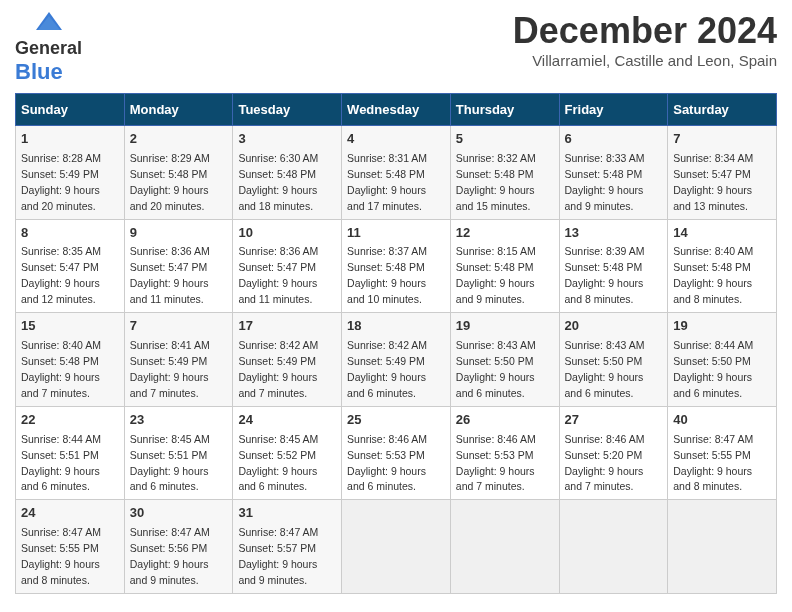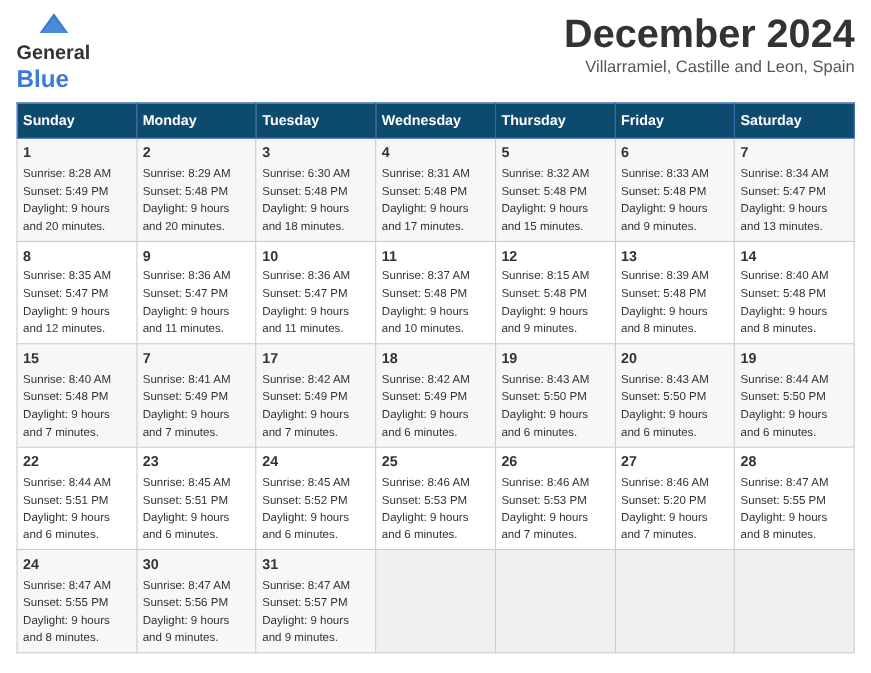--- a/index.html
+++ b/index.html
@@ -147,21 +147,21 @@
         <td><span class="day-num">20</span><span class="cell-text">Sunrise: 8:43 AM</span><br><span class="cell-text">Sunset: 5:50 PM</span><br><span class="cell-text">Daylight: 9 hours</span><br><span class="cell-text">and 6 minutes.</span><br></td>
         <td><span class="day-num">19</span><span class="cell-text">Sunrise: 8:44 AM</span><br><span class="cell-text">Sunset: 5:50 PM</span><br><span class="cell-text">Daylight: 9 hours</span><br><span class="cell-text">and 6 minutes.</span><br></td>
       </tr>
       <tr>
         <td><span class="day-num">22</span><span class="cell-text">Sunrise: 8:44 AM</span><br><span class="cell-text">Sunset: 5:51 PM</span><br><span class="cell-text">Daylight: 9 hours</span><br><span class="cell-text">and 6 minutes.</span><br></td>
         <td><span class="day-num">23</span><span class="cell-text">Sunrise: 8:45 AM</span><br><span class="cell-text">Sunset: 5:51 PM</span><br><span class="cell-text">Daylight: 9 hours</span><br><span class="cell-text">and 6 minutes.</span><br></td>
         <td><span class="day-num">24</span><span class="cell-text">Sunrise: 8:45 AM</span><br><span class="cell-text">Sunset: 5:52 PM</span><br><span class="cell-text">Daylight: 9 hours</span><br><span class="cell-text">and 6 minutes.</span><br></td>
         <td><span class="day-num">25</span><span class="cell-text">Sunrise: 8:46 AM</span><br><span class="cell-text">Sunset: 5:53 PM</span><br><span class="cell-text">Daylight: 9 hours</span><br><span class="cell-text">and 6 minutes.</span><br></td>
         <td><span class="day-num">26</span><span class="cell-text">Sunrise: 8:46 AM</span><br><span class="cell-text">Sunset: 5:53 PM</span><br><span class="cell-text">Daylight: 9 hours</span><br><span class="cell-text">and 7 minutes.</span><br></td>
         <td><span class="day-num">27</span><span class="cell-text">Sunrise: 8:46 AM</span><br><span class="cell-text">Sunset: 5:20 PM</span><br><span class="cell-text">Daylight: 9 hours</span><br><span class="cell-text">and 7 minutes.</span><br></td>
-        <td><span class="day-num">28</span><span class="cell-text">Sunrise: 8:47 AM</span><br><span class="cell-text">Sunset: 5:55 PM</span><br><span class="cell-text">Daylight: 9 hours</span><br><span class="cell-text">and 8 minutes.</span><br></td>
+        <td><span class="day-num">40</span><span class="cell-text">Sunrise: 8:47 AM</span><br><span class="cell-text">Sunset: 5:55 PM</span><br><span class="cell-text">Daylight: 9 hours</span><br><span class="cell-text">and 8 minutes.</span><br></td>
       </tr>
       <tr>
         <td><span class="day-num">24</span><span class="cell-text">Sunrise: 8:47 AM</span><br><span class="cell-text">Sunset: 5:55 PM</span><br><span class="cell-text">Daylight: 9 hours</span><br><span class="cell-text">and 8 minutes.</span><br></td>
         <td><span class="day-num">30</span><span class="cell-text">Sunrise: 8:47 AM</span><br><span class="cell-text">Sunset: 5:56 PM</span><br><span class="cell-text">Daylight: 9 hours</span><br><span class="cell-text">and 9 minutes.</span><br></td>
         <td><span class="day-num">31</span><span class="cell-text">Sunrise: 8:47 AM</span><br><span class="cell-text">Sunset: 5:57 PM</span><br><span class="cell-text">Daylight: 9 hours</span><br><span class="cell-text">and 9 minutes.</span><br></td>
         <td class="empty-cell"></td>
         <td class="empty-cell"></td>
         <td class="empty-cell"></td>
         <td class="empty-cell"></td>
       </tr>

